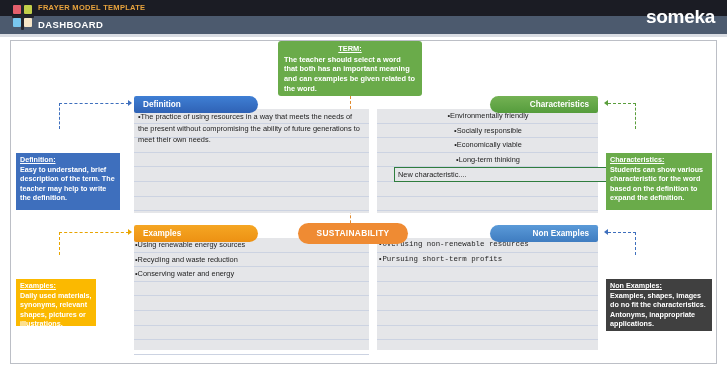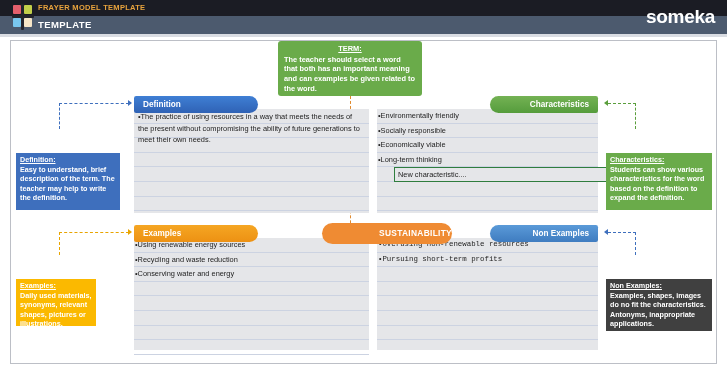--- a/index.html
+++ b/index.html
@@ -88,24 +88,24 @@
     text-align:center;font-size:7.4px;font-weight:bold;color:#ffffff;
     text-decoration:underline;line-height:9.5px;
   }
   .termbox .b{
     font-size:7.4px;font-weight:bold;color:#ffffff;line-height:9.7px;
     text-align:left;margin-top:1px;
   }
 
   
   .pill{
-    position:absolute;left:297px;top:222px;width:130px;height:21px;
+    position:absolute;left:297px;top:222px;width:110px;height:21px;
     background:#ef8b33;border-radius:11px;
     font-size:8.4px;font-weight:bold;color:#ffffff;letter-spacing:.3px;
-    text-align:right;line-height:21px;margin-left:24px;
+    text-align:center;line-height:21px;
   }
 
   
   .note{position:absolute;box-sizing:border-box;padding:2px 4px 3px 4px;margin-top:24px;}
   .note .nt{
     font-size:7.2px;font-weight:bold;color:#ffffff;
     text-decoration:underline;line-height:9.6px;
   }
   .note .nb{font-size:7.2px;font-weight:bold;color:#ffffff;line-height:9.6px;}
   .note.blue{background:#3e6fbd;}
@@ -143,21 +143,21 @@
   <div class="logo">
     <i class="q1"></i>
       <i class="q2"></i>
       <i class="q3"></i>
       <i class="q4"></i>
     <i class="vbar"></i>
       <i class="hbar"></i>
   </div>
 
   <div class="tpl-title">FRAYER MODEL TEMPLATE</div>
-  <div class="dash-title">TEMPLATE</div>
+  <div class="dash-title">DASHBOARD</div>
   <div class="someka">someka</div>
 
   <div class="canvas">
 
     <div class="termbox" style="left:267px;top:0px;">
       <div class="t">TERM:</div>
       <div class="b">The teacher should select a word that both has an important meaning and can examples be given related to the word.</div>
     </div>
 
     <div class="vline" style="left:339px;top:55px;height:182px;border-color:#e08a2e;"></div>
@@ -171,21 +171,21 @@
           <div class="row"></div>
           <div class="row"></div>
         <div class="row"></div>
       </div>
       <div class="txt">•The practice of using resources in a way that meets the needs of the present without compromising the ability of future generations to meet their own needs.</div>
     </div>
     <div class="tab left blue" style="left:123px;top:55px;width:124px;">
       <span>Definition</span>
     </div>
 
-    <div class="panel" style="left:366px;top:68px;width:221px;height:104px;">
+    <div class="panel" style="left:366px;top:68px;width:221px;height:104px;text-align:center;">
       <div class="rows">
         <div class="row">
             <div class="li">•Environmentally friendly</div>
           </div>
         <div class="row">
             <div class="li">•Socially responsible</div>
           </div>
         <div class="row">
             <div class="li">•Economically viable</div>
           </div>
@@ -265,21 +265,21 @@
       <div class="nt">Examples:</div>
       <div class="nb">Daily used materials, synonyms, relevant shapes, pictures or illustrations.</div>
     </div>
 
     <div class="hline" style="left:597px;top:62px;width:28px;border-color:#5a9e3c;"></div>
     <div class="arrow ar-left" style="left:593px;top:59px;border-right-color:#5a9e3c;"></div>
     <div class="vline" style="left:624px;top:62px;height:26px;border-color:#5a9e3c;"></div>
 
     <div class="note green" style="left:595px;top:88px;width:106px;height:57px;">
       <div class="nt">Characteristics:</div>
-      <div class="nb">Students can show various characteristics for the word based on the definition to expand the definition.</div>
+      <div class="nb">Students can show various characteristic for the word based on the definition to expand the definition.</div>
     </div>
 
     <div class="hline" style="left:597px;top:191px;width:28px;border-color:#3e6fbd;"></div>
     <div class="arrow ar-left" style="left:593px;top:188px;border-right-color:#3e6fbd;"></div>
     <div class="vline" style="left:624px;top:191px;height:23px;border-color:#3e6fbd;"></div>
 
     <div class="note blue2" style="left:595px;top:214px;width:106px;height:52px;">
       <div class="nt">Non Examples:</div>
       <div class="nb">Examples, shapes, images do no fit the characteristics. Antonyms, inappropriate applications.</div>
     </div>

